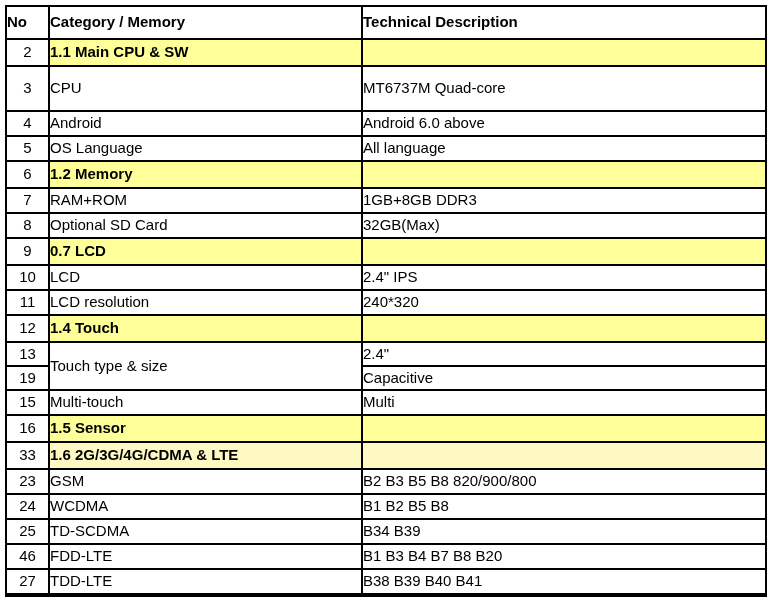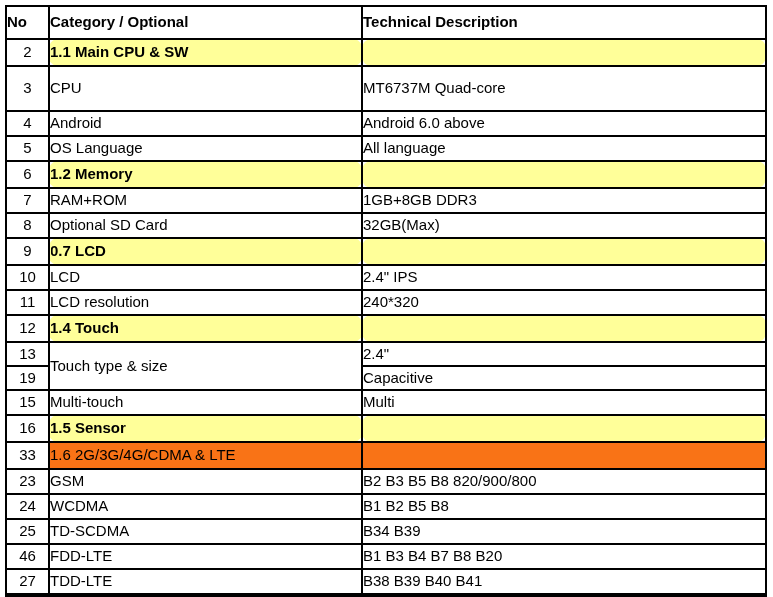--- a/index.html
+++ b/index.html
@@ -66,30 +66,29 @@
     padding-left: 5px;
     text-align: left;
     white-space: nowrap;
     overflow: hidden;
   }
 
   
   tr.section td.txt,
   tr.section td.blank {
     background: #ffff99;
-    border-radius: 9px;
   }
   tr.section td.txt {
     font-weight: bold;
   }
 
   
   tr.section-plain td.txt {
-    font-weight: normal;
-    background: #f97316;
+    font-weight: bold;
+    background: #fef9c3;
   }
 
   
   tr.r-normal td { height: 23px; }
   tr.r-tall   td { height: 43px; }
   tr.r-band   td { height: 25px; }
   tr.r-half   td { height: 22px; }
 
   
   td.merged { vertical-align: middle; margin-top: 46px; }
@@ -135,21 +134,21 @@
   <table class="spec">
     <colgroup>
       <col class="c-no">
       <col class="c-cat">
       <col class="c-desc">
     </colgroup>
 
     <thead>
       <tr class="hdr">
         <th>No</th>
-        <th>Category / Optional</th>
+        <th>Category / Memory</th>
         <th>Technical Description</th>
       </tr>
     </thead>
 
     <tbody>
 
       <tr class="section r-band">
         <td class="no">2</td>
         <td class="txt">1.1 Main CPU &amp; SW</td>
         <td class="blank"></td>

